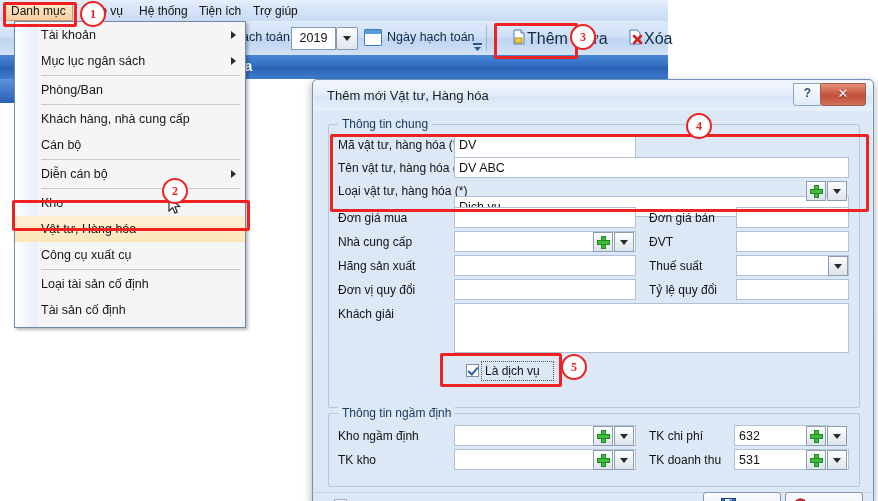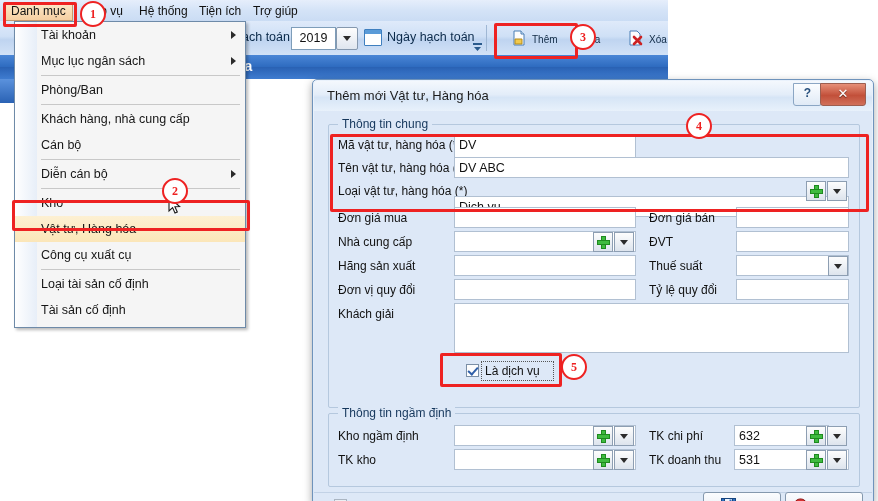--- a/index.html
+++ b/index.html
@@ -16,22 +16,22 @@
     background:linear-gradient(to bottom,#e6eefb 0%,#d4e3f7 50%,#cadcf4 100%);
     border-bottom:1px solid #b6cbe6;}
   .menu-item{position:absolute;top:3px;height:16px;line-height:16px;padding:0 6px;
     font-size:12px;color:#111;white-space:nowrap;cursor:default;}
   #menu-danhmuc{left:4px;background:#f3c9ad;border:1px solid #c79a6d;top:2px;height:17px;line-height:17px;
     background:linear-gradient(to bottom,#fde9c8,#f6cfa2);}
   #toolbar{position:absolute;left:0;top:21px;width:668px;height:34px;
     background:linear-gradient(to bottom,#dfeafa 0%,#cfe0f6 45%,#bfd4f0 55%,#d2e2f7 100%);
     border-bottom:1px solid #a8bfdd;}
   .tb-text{position:absolute;top:9px;font-size:12.5px;color:#0b2a4a;white-space:nowrap;}
-  .tb-btn{position:absolute;top:4px;height:26px;display:flex;align-items:center;gap:5px;
-    padding:0 7px;font-size:10px;color:#102a44;white-space:nowrap;cursor:default;border:1px solid transparent;border-radius:2px;}
+  .tb-btn{position:absolute;top:4px;height:26px;display:flex;align-items:center;
+    padding:0 7px;font-size:16px;color:#102a44;white-space:nowrap;cursor:default;border:1px solid transparent;border-radius:2px;}
   #year-box{position:absolute;left:291px;top:6px;width:43px;height:21px;background:#fff;border:1px solid #7e9db9;
     font-size:12.5px;text-align:center;line-height:21px;color:#111;}
   #year-arrow{position:absolute;left:336px;top:6px;width:20px;height:21px;
     background:linear-gradient(to bottom,#fdfdfd,#dfe6ef);border:1px solid #8598ae;border-radius:2px;
     display:flex;align-items:center;justify-content:center;}
   .caret-down{width:0;height:0;border-left:4px solid transparent;border-right:4px solid transparent;border-top:5px solid #2b2b2b;}
   #cal-icon{position:absolute;left:364px;top:8px;width:16px;height:15px;border:1px solid #3f7fbf;background:#fff;border-radius:1px;}
   #cal-icon:before{content:"";position:absolute;left:0;top:0;right:0;height:4px;background:#5a9bd8;}
   #tb-sep{position:absolute;left:486px;top:4px;width:1px;height:26px;background:#9fb7d4;}
   #grip{position:absolute;left:473px;top:20px;width:9px;height:9px;}

